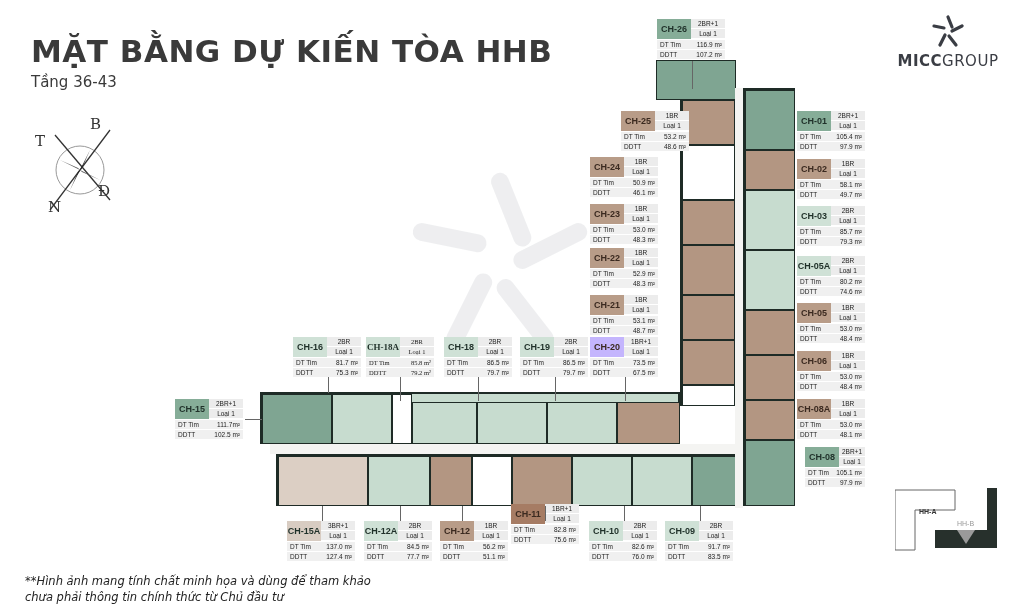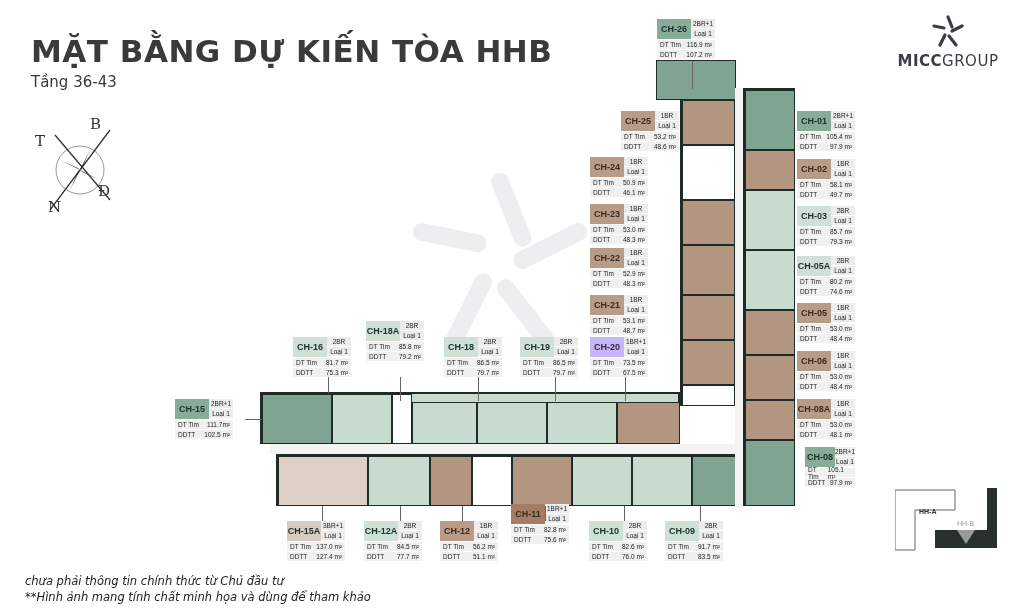--- a/index.html
+++ b/index.html
@@ -24,21 +24,21 @@
   .plan { position: absolute; border: 2px solid #1e2b26; }
   .room { position: absolute; border: 1px solid #1e2b26; }
   .green-dark { background: #7fa592; }
   .green-light { background: #c7dccf; }
   .brown { background: #b39682; }
   .beige { background: #dccfc4; }
   .core { background: #ffffff; }
   .corridor { position: absolute; background: #f4f4f2; }
 
   
-  .card { position: absolute; width: 58px; font-size: 6.5px; color: #222; }
+  .card { position: absolute; width: 68px; font-size: 6.5px; color: #222; }
   .card .top { display: flex; height: 20px; }
   .card .code { width: 34px; display: flex; align-items: center; justify-content: center; font-size: 9px; font-weight: 700; color: #1f3029; }
   .card .meta { flex: 1; display: flex; flex-direction: column; background: #ececec; }
   .card .meta span { flex: 1; display: flex; align-items: center; justify-content: center; border-bottom: 1px solid #fff; }
   .card .row { display: flex; justify-content: space-between; height: 10px; align-items: center; padding: 0 3px; background: #f0f0f0; border-top: 1px solid #fff; }
   .code.c-green { background: #86ad98; }
   .code.c-lgreen { background: #cfe1d6; }
   .code.c-brown { background: #b89c88; color: #3b2a20; }
   .code.c-beige { background: #d8ccc2; }
 
@@ -415,21 +415,21 @@
     </div>
   <div class="row">
       <span>DT Tim</span>
       <span>81.7 m²</span>
     </div>
   <div class="row">
       <span>DDTT</span>
       <span>75.3 m²</span>
     </div>
 </div>
-<div class="card" style="left:366px;top:321px;">
+<div class="card" style="left:366px;top:337px;font-family:Liberation Serif, serif;">
   <div class="top">
       <div class="code c-lgreen">CH-18A</div>
       <div class="meta">
         <span>2BR</span>
         <span>Loại 1</span>
       </div>
     </div>
   <div class="row">
       <span>DT Tim</span>
       <span>85.8 m²</span>
@@ -612,15 +612,15 @@
   <svg width="125" height="80" viewBox="0 0 125 80" style="position:absolute;left:0;top:0;">
     <path d="M0 12 L60 12 L60 32 L20 32 L20 72 L0 72 Z" fill="#fff" stroke="#666" stroke-width="1"></path>
     <path d="M92 10 L102 10 L102 70 L40 70 L40 52 L92 52 Z" fill="#27302c"></path>
     <path d="M62 52 L80 52 L71 66 Z" fill="#9a9a9a"></path>
   </svg>
   <span class="lbl" style="left:24px;top:30px;color:#333;">HH-A</span>
   <span class="lbl" style="left:62px;top:42px;color:#999;font-weight:400;">HH-B</span>
 </div>
 
 <div class="footnote">
+  <div>**Hình ảnh mang tính chất minh họa và dùng để tham khảo</div>
   <div>chưa phải thông tin chính thức từ Chủ đầu tư</div>
-  <div>**Hình ảnh mang tính chất minh họa và dùng để tham khảo</div>
 </div>
 
 </body></html>

